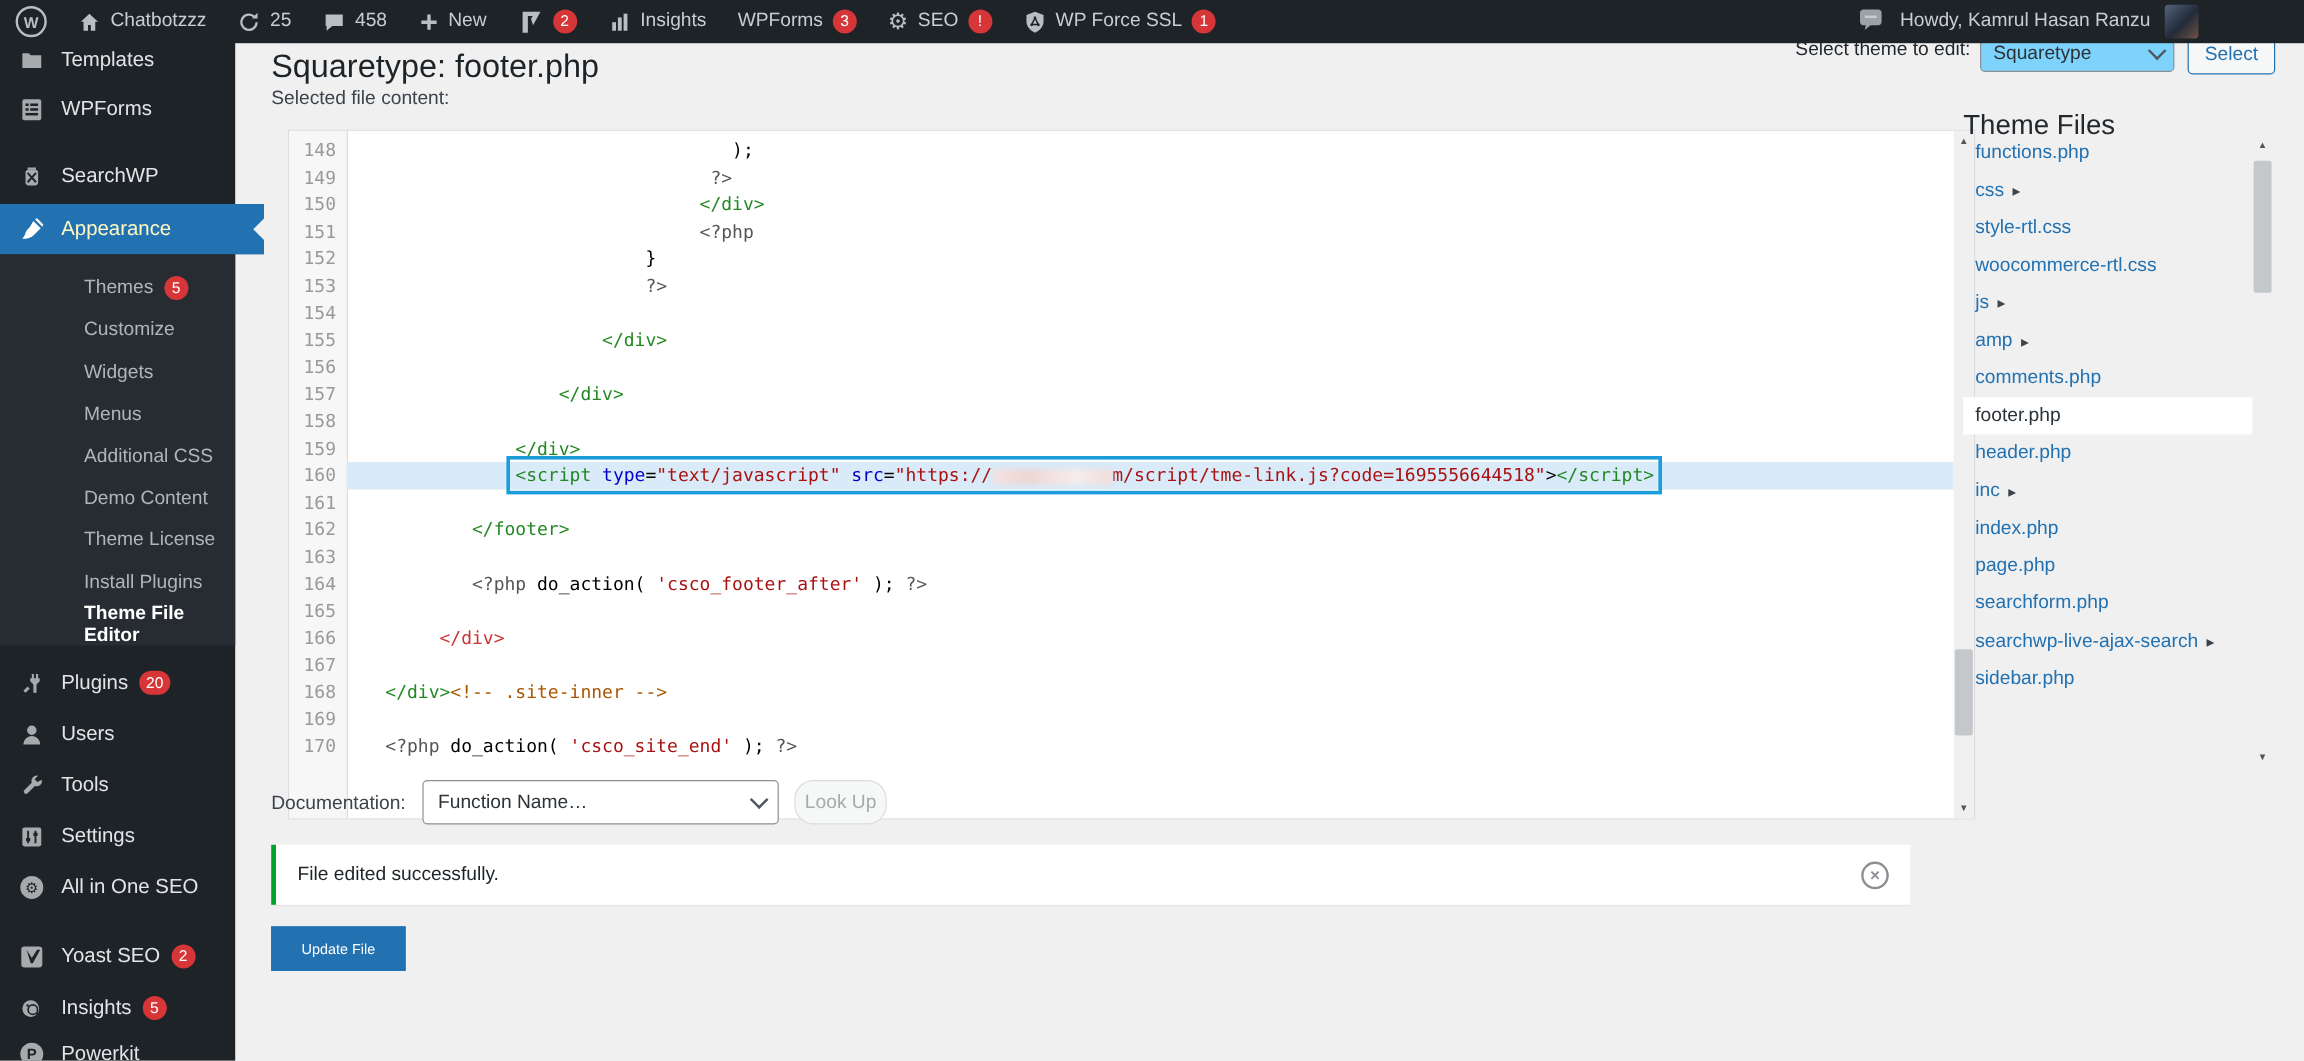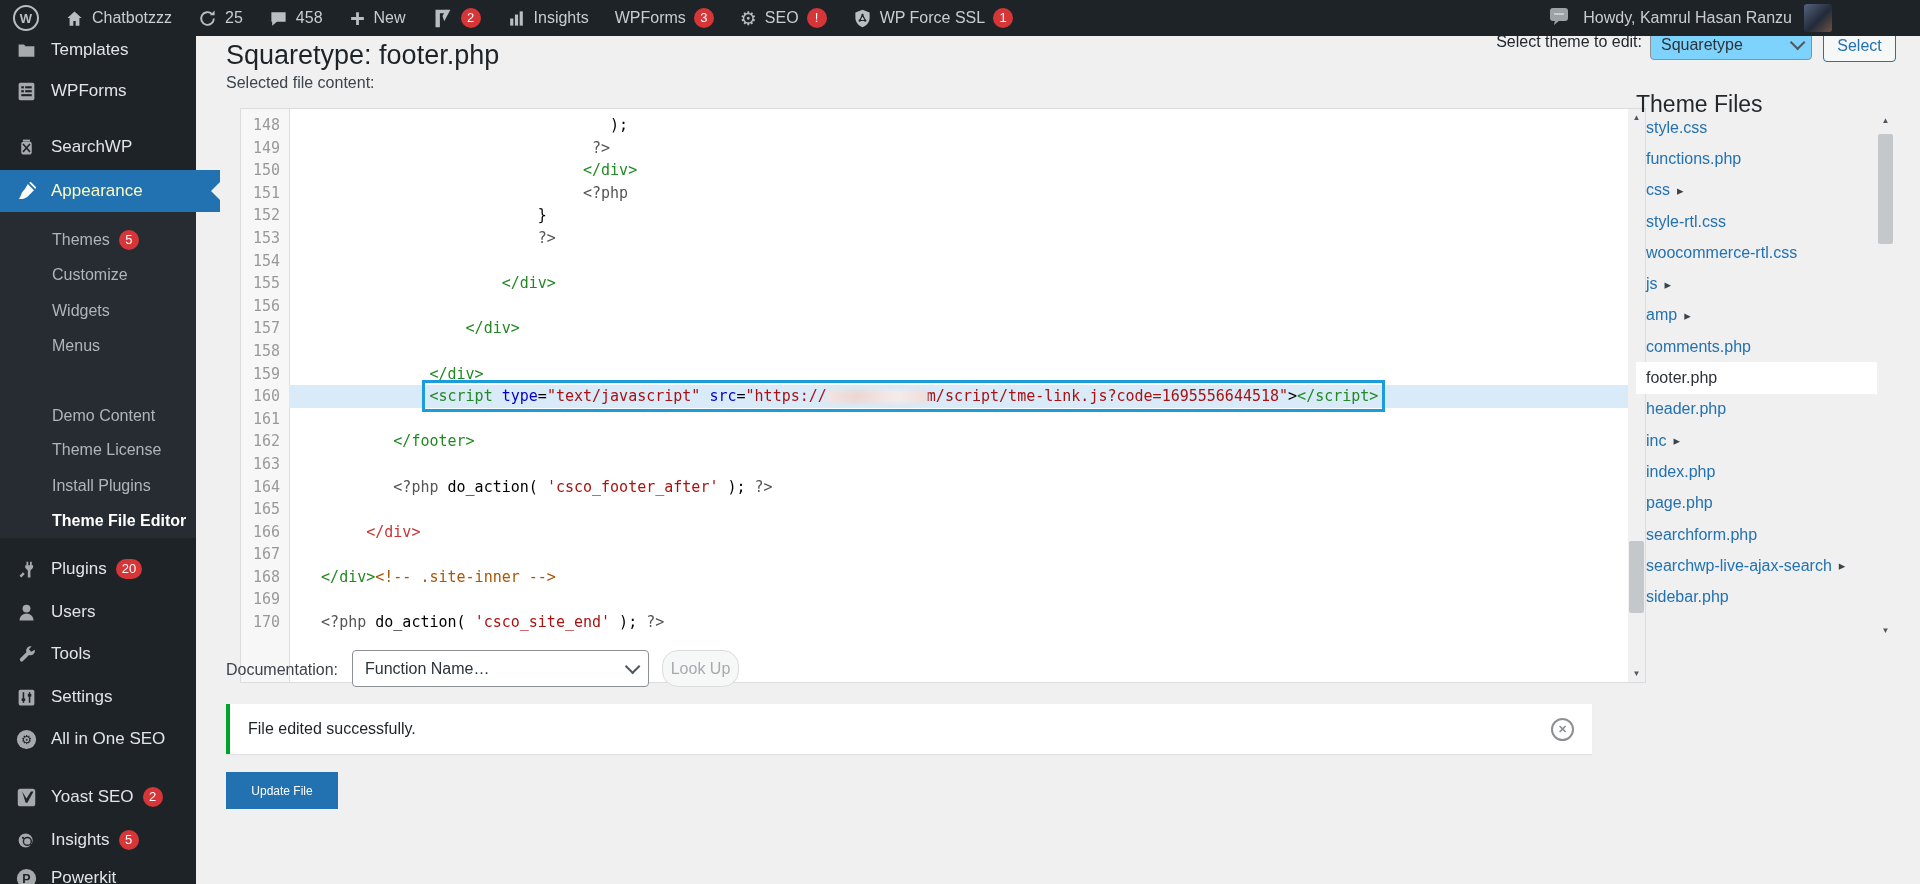--- a/index.html
+++ b/index.html
@@ -24,21 +24,21 @@
   .sidebar{position:absolute;z-index:40;top:0;bottom:0;left:0;width:196px;background:#1d2327}
   .mi{position:absolute;left:0;width:220px;height:42px;display:flex;align-items:center;
       color:#e2e4e7;font-size:17px;cursor:pointer}
   .mi .ico{width:26px;height:26px;margin:0 12px 0 13px;display:flex;align-items:center;justify-content:center;flex:none}
   .mi .ico svg{display:block}
   .mi.appearance{background:#2271b1;color:#fef9c3}
   .mi.appearance::after{content:"";position:absolute;right:0;top:50%;margin-top:-9px;
        border:9px solid transparent;border-right-color:#f0f0f1}
   .submenu-bg{position:absolute;left:0;top:212px;width:196px;height:326px;background:#272c33}
   .smi{position:absolute;left:0;width:196px;height:35px;display:flex;align-items:center;
-       padding-left:52px;box-sizing:border-box;font-size:16px;color:#b0b5ba;cursor:pointer}
+       padding-left:70px;box-sizing:border-box;font-size:16px;color:#b0b5ba;cursor:pointer}
   .smi.current{color:#fff;font-weight:bold}
   .sbadge{background:#d63638;color:#fff;font-size:13px;min-width:20px;height:20px;line-height:20px;
           border-radius:10px;text-align:center;padding:0 6px;box-sizing:border-box;margin-left:9px;font-weight:normal}
 
   
   .page-title{position:absolute;left:226px;top:22px;font-size:27px;font-weight:400;color:#1d2327;z-index:10}
   .sel-theme-label{position:absolute;left:1430px;top:33px;width:212px;text-align:right;font-size:16px;color:#23282d;z-index:5}
   .theme-select{position:absolute;left:1650px;top:29px;width:162px;height:31px;background:#7dd3fc;
       border:1px solid #8c8f94;border-radius:4px;font-size:16px;color:#2c3338;display:flex;align-items:center;
       padding:0 10px;box-sizing:border-box;z-index:5;cursor:pointer}
@@ -141,23 +141,20 @@
   <div class="vsb ed-sb">
     <div class="sb-up">▲</div>
     <div class="thumb" style="top:432px;height:72px"></div>
     <div class="sb-down">▼</div>
   </div>
 </div>
 
 <h2 class="tf-head">Theme Files</h2>
 <div class="tf-list">
     <div class="tf-item">
-      <span class="tf-link">style.css</span>
-    </div>
-    <div class="tf-item">
       <span class="tf-link">functions.php</span>
     </div>
     <div class="tf-item">
       <span class="tf-link">css</span>
       <span class="tf-arrow">▸</span>
     </div>
     <div class="tf-item">
       <span class="tf-link">style-rtl.css</span>
     </div>
     <div class="tf-item">
@@ -273,20 +270,23 @@
   </div>
   <div class="smi" style="top:257px">
       <span>Customize</span>
     </div>
   <div class="smi" style="top:293px">
       <span>Widgets</span>
     </div>
   <div class="smi" style="top:328px">
       <span>Menus</span>
     </div>
+  <div class="smi" style="top:363px">
+      <span>Additional CSS</span>
+    </div>
   <div class="smi" style="top:398px">
       <span>Demo Content</span>
     </div>
   <div class="smi" style="top:432px">
       <span>Theme License</span>
     </div>
   <div class="smi" style="top:468px">
       <span>Install Plugins</span>
     </div>
   <div class="smi current" style="top:503px">

